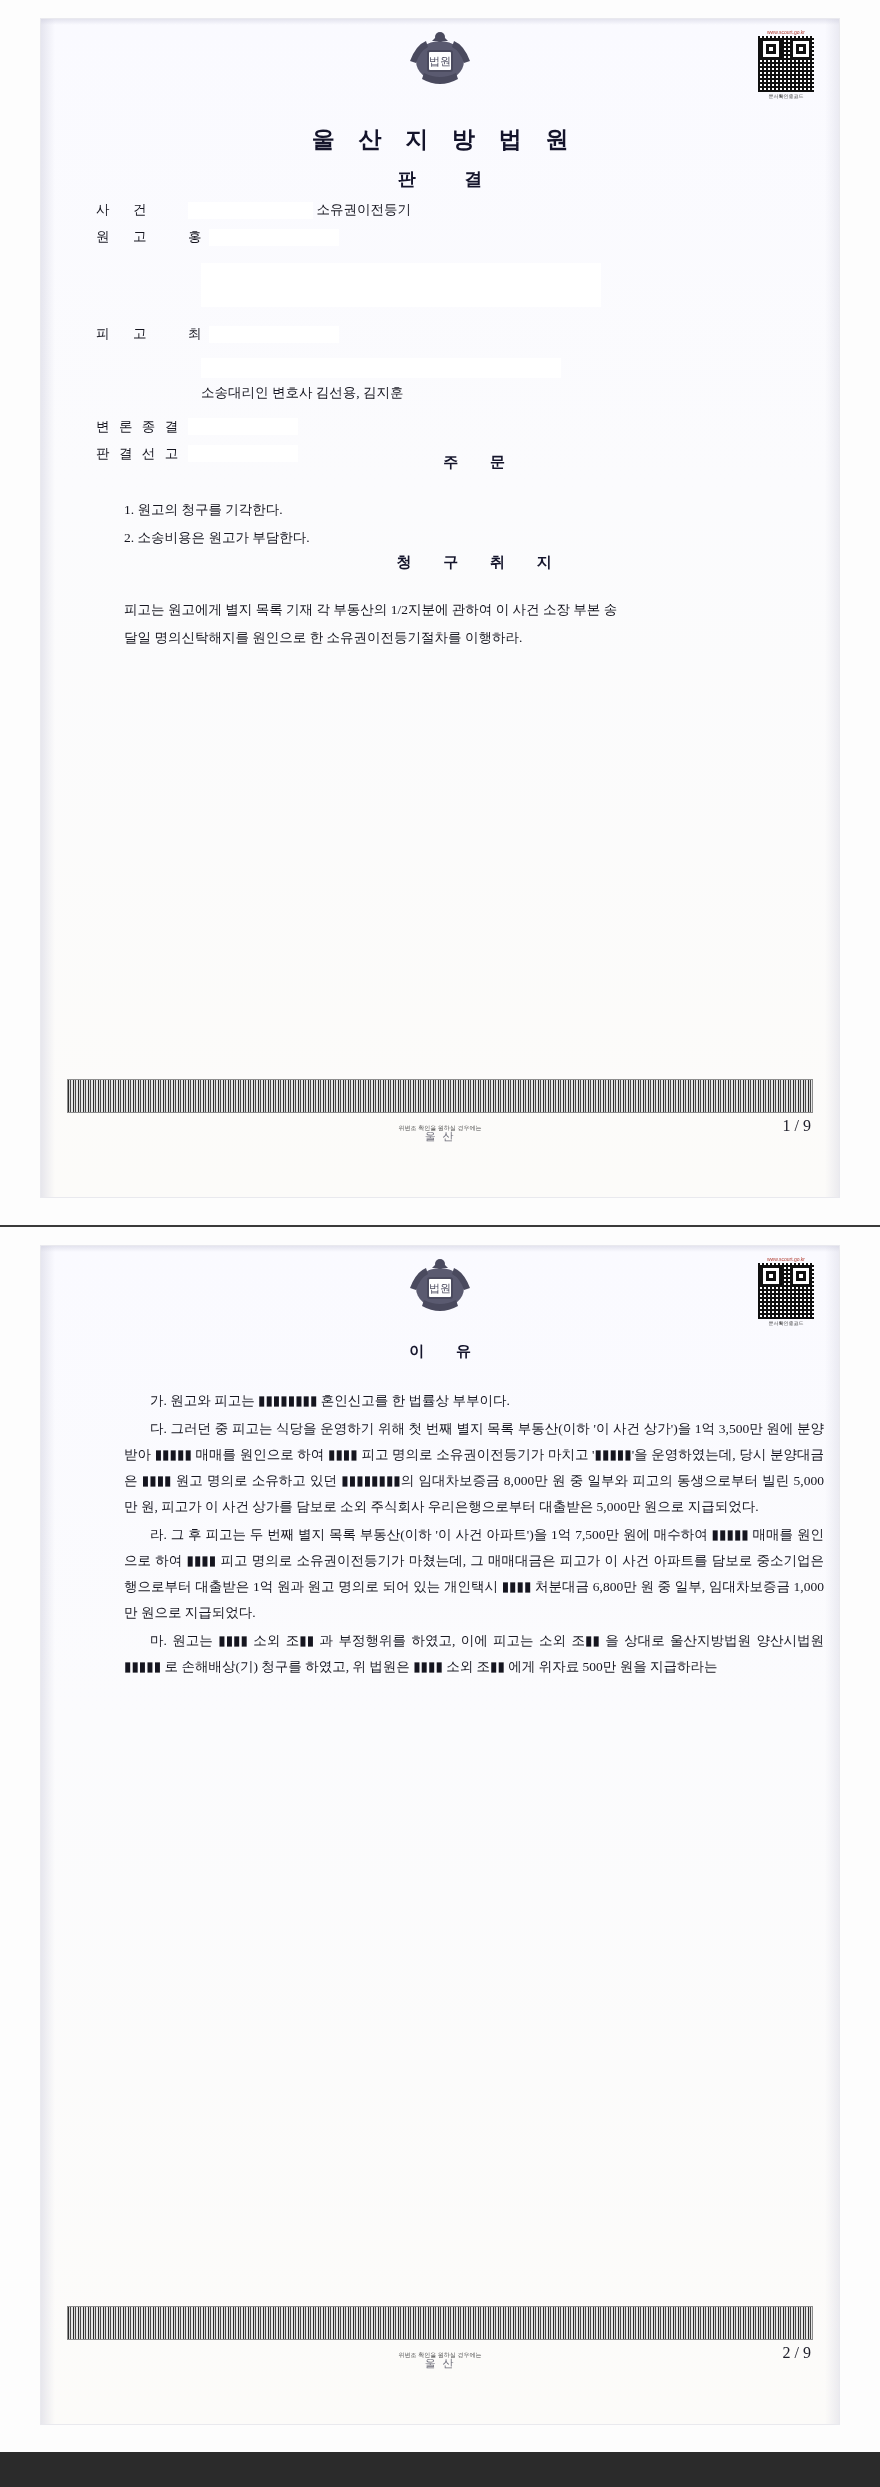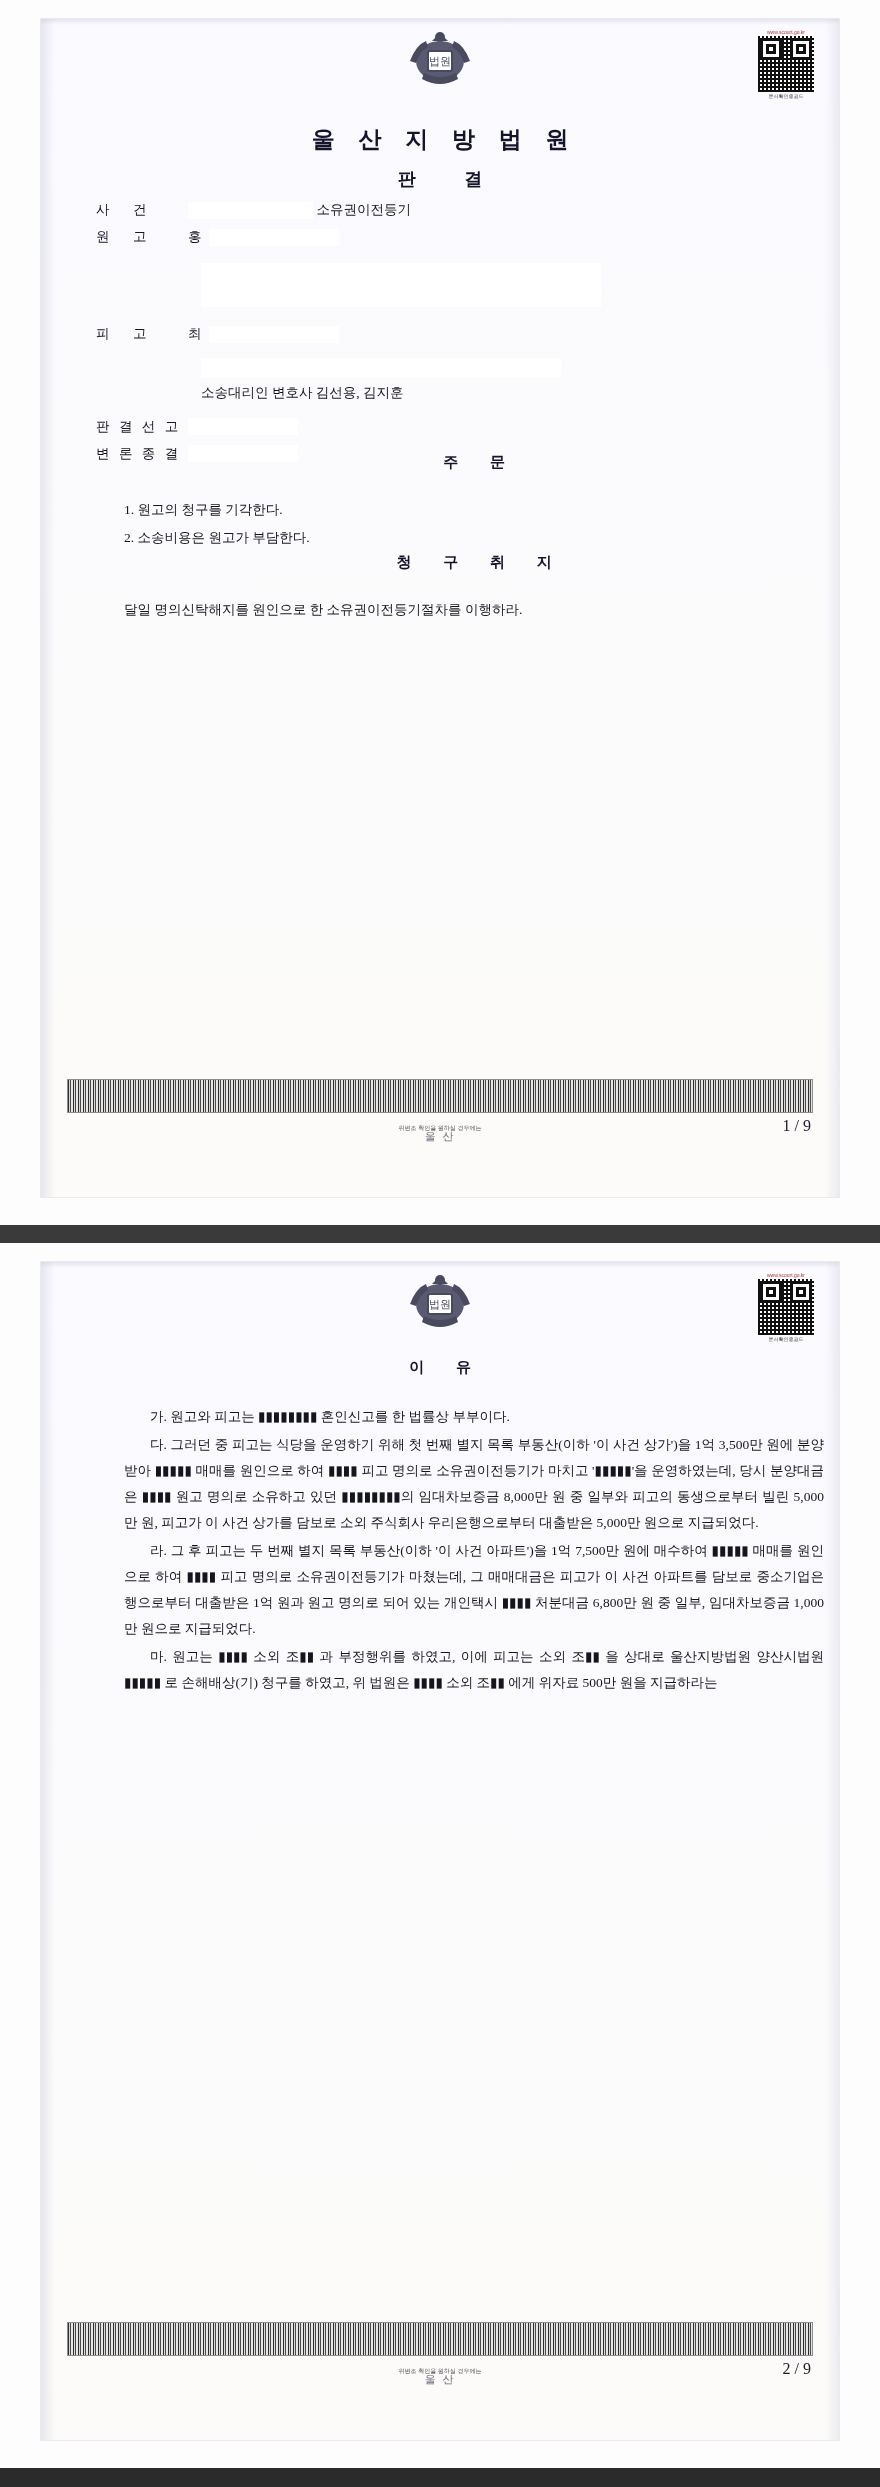--- a/index.html
+++ b/index.html
@@ -10,21 +10,21 @@
   body {
     width: 880px;
     font-family: "Liberation Serif", serif;
   }
   .viewer {
     width: 880px;
     background: #3a3a3a;
     display: flex;
     flex-direction: column;
     align-items: center;
-    gap: 18px;
+    gap: 2px;
     padding: 0 0 0 0;
   }
   .page {
     position: relative;
     width: 880px;
     height: 1225px;
     background: #fdfdfd;
     overflow: hidden;
     box-sizing: border-box;
   }
@@ -323,44 +323,45 @@
 
         <div style="height:6px;"></div>
         <div class="whitebox" style="margin-left:105px;width:360px;height:20px;"></div>
         <div style="height:6px;"></div>
 
         <div class="counsel">소송대리인 변호사 김선용, 김지훈</div>
 
         <div style="height:16px;"></div>
 
         <div class="frow">
+          <div class="flabel" style="letter-spacing:3px;">변 론 종 결</div>
+          <div class="fvalue">
+            <span class="redact" style="width:110px;"></span>
+          </div>
+        </div>
+
+        <div class="frow">
           <div class="flabel" style="letter-spacing:3px;">판 결 선 고</div>
           <div class="fvalue">
             <span class="redact" style="width:110px;"></span>
           </div>
         </div>
-
-        <div class="frow">
-          <div class="flabel" style="letter-spacing:3px;">변 론 종 결</div>
-          <div class="fvalue">
-            <span class="redact" style="width:110px;"></span>
-          </div>
-        </div>
       </div>
 
       <div class="body-block" style="top:430px;">
         <div class="section-title">주      문</div>
         <div style="height:22px;"></div>
         <p class="para">1. 원고의 청구를 기각한다.</p>
         <p class="para">2. 소송비용은 원고가 부담한다.</p>
       </div>
 
       <div class="body-block" style="top:530px;">
         <div class="section-title">청 구 취 지</div>
         <div style="height:22px;"></div>
+        <p class="para">피고는 원고에게 별지 목록 기재 각 부동산의 1/2지분에 관하여 이 사건 소장 부본 송</p>
         <p class="para">달일 명의신탁해지를 원인으로 한 소유권이전등기절차를 이행하라.</p>
       </div>
 
       <div class="barcode-band" style="top:1060px;"></div>
       <div class="barcode-note" style="top:1105px;">위변조 확인을 원하실 경우에는</div>
       <div class="seal" style="top:1110px;">울 산</div>
       <div class="page-num" style="top:1098px;">1 / 9</div>
     </div>
   </div>
 

